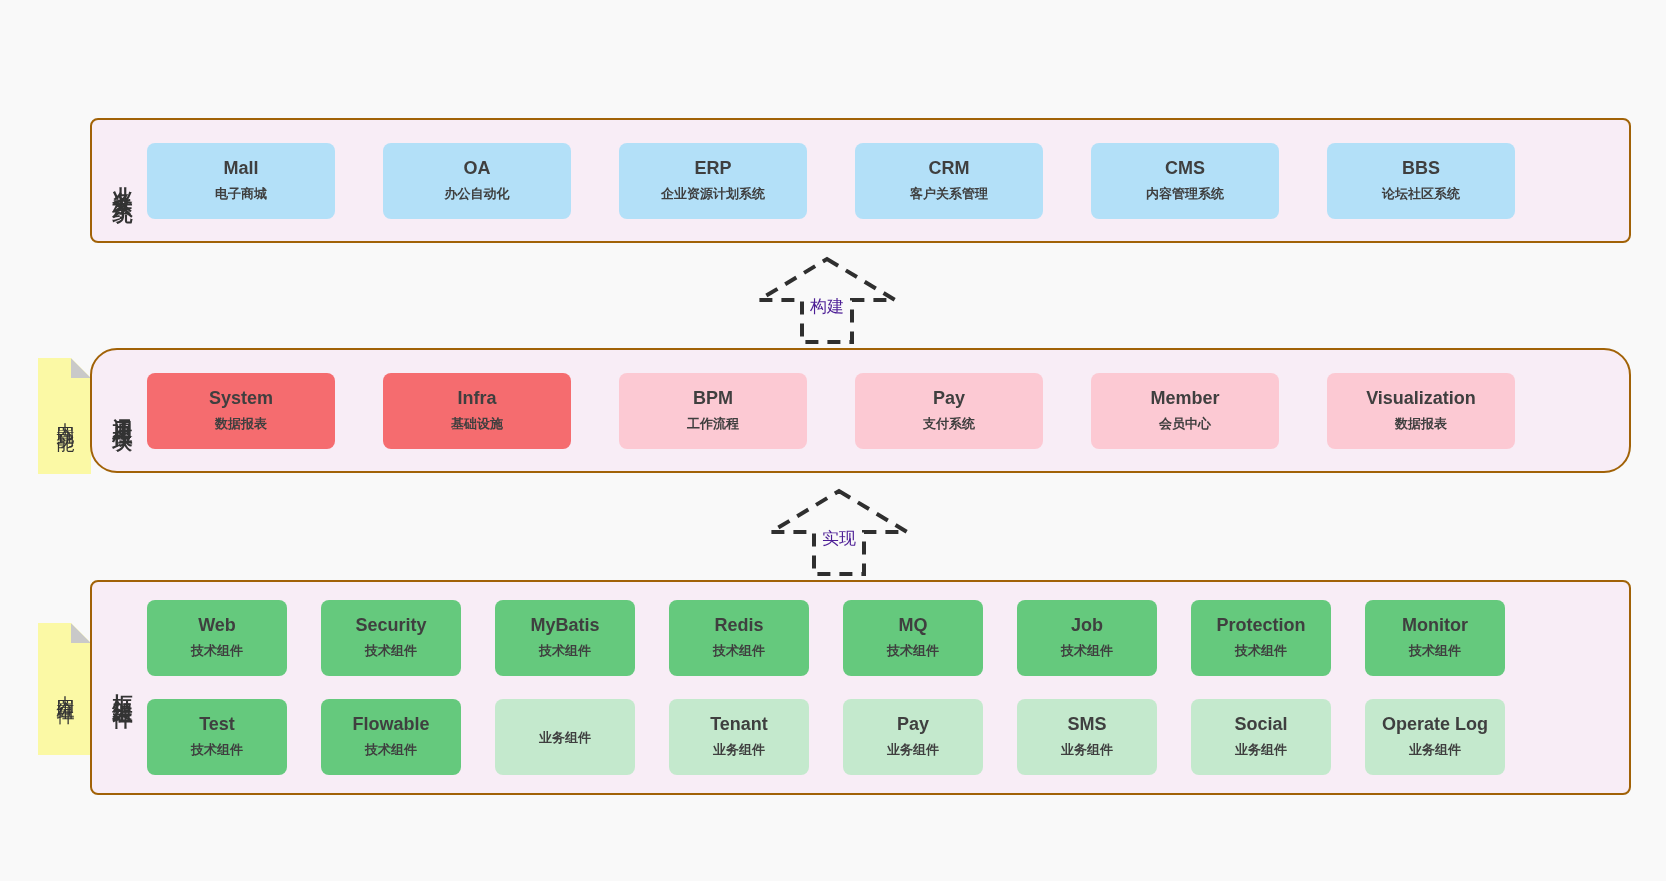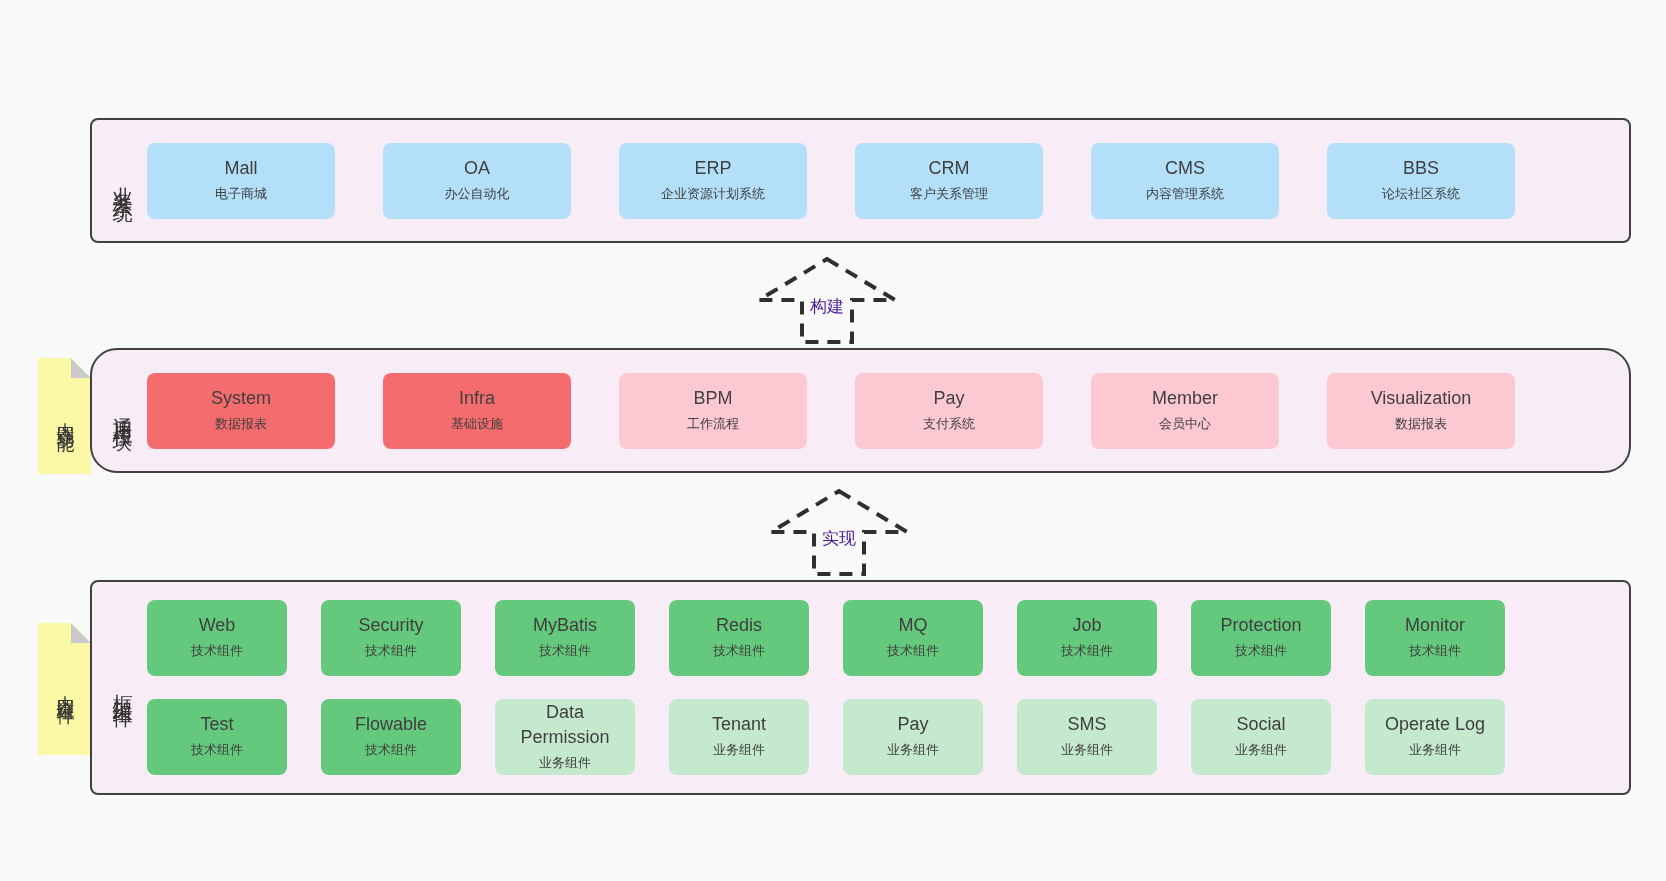--- a/index.html
+++ b/index.html
@@ -10,24 +10,25 @@
     font-family: "Liberation Sans", "DejaVu Sans", sans-serif;
     color: #3f3f3f;
     overflow: hidden;
   }
 
   .panel {
     position: absolute;
     left: 90px;
     width: 1541px;
     background: #f8edf6;
-    border: 2px solid #404040;
+    border: 2px solid #a16207;
     border-radius: 8px;
     display: flex;
     z-index: 2;
+    font-weight: bold;
   }
   .panel-business  { top: 118px; height: 125px; }
   .panel-modules   { top: 348px; height: 125px; border-radius: 27px; }
   .panel-framework { top: 580px; height: 215px; justify-content: flex-end; }
 
   .vlabel {
     width: 34px;
     margin-left: 14px;
     display: flex;
     align-items: center;
@@ -252,21 +253,20 @@
     <div class="box-row row-narrow">
         <div class="box green">
           <div class="box-title">Test</div>
           <div class="box-sub">技术组件</div>
         </div>
         <div class="box green">
           <div class="box-title">Flowable</div>
           <div class="box-sub">技术组件</div>
         </div>
         <div class="box light-green">
-          <div class="box-title">Data Permission</div>
           <div class="box-sub">业务组件</div>
         </div>
         <div class="box light-green">
           <div class="box-title">Tenant</div>
           <div class="box-sub">业务组件</div>
         </div>
         <div class="box light-green">
           <div class="box-title">Pay</div>
           <div class="box-sub">业务组件</div>
         </div>

